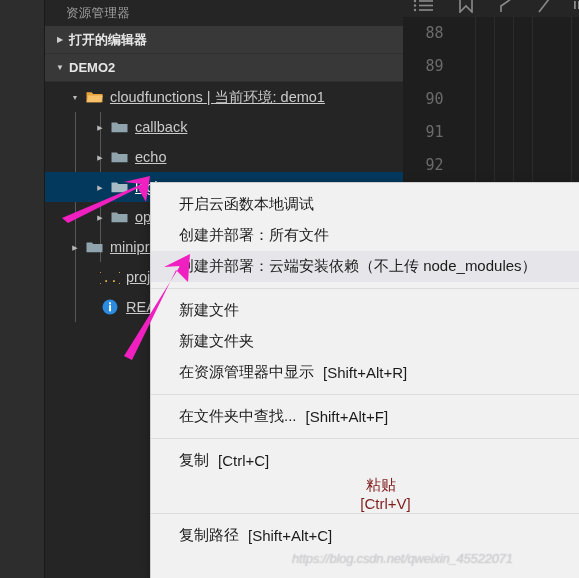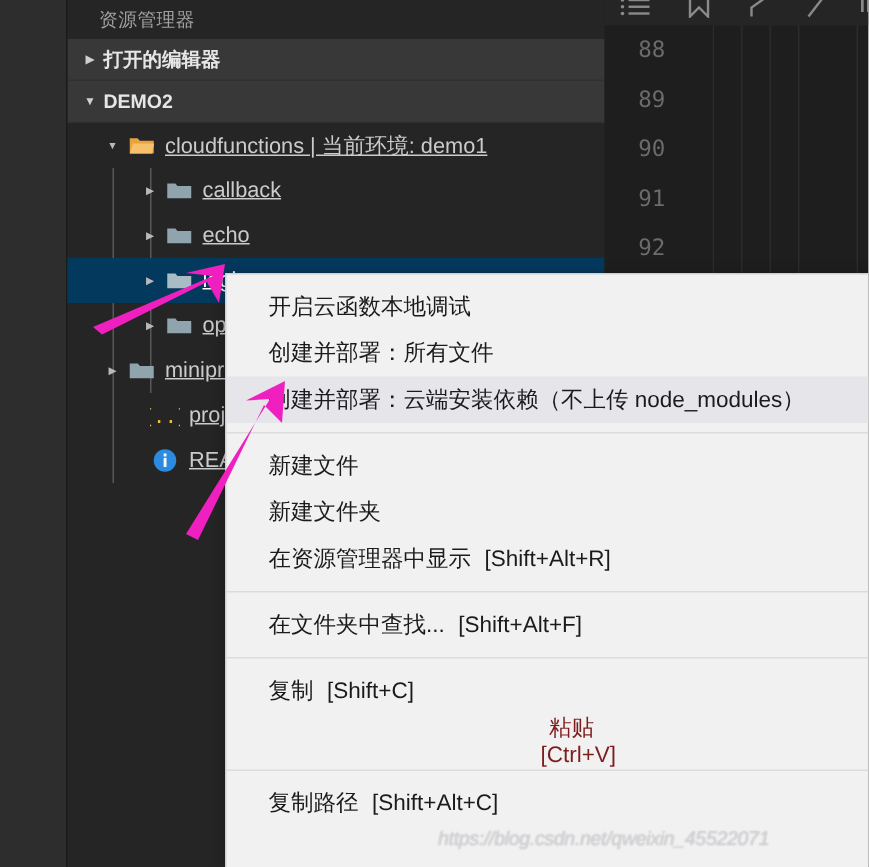--- a/index.html
+++ b/index.html
@@ -376,21 +376,21 @@
 
     <div class="mi">
       <span>在文件夹中查找...</span>
       <span class="kb">[Shift+Alt+F]</span>
     </div>
 
     <div class="msep"></div>
 
     <div class="mi">
       <span>复制</span>
-      <span class="kb">[Shift+C]</span>
+      <span class="kb">[Ctrl+C]</span>
     </div>
     <div class="mi disabled">
       <span>粘贴</span>
       <span class="kb">[Ctrl+V]</span>
     </div>
 
     <div class="msep"></div>
 
     <div class="mi">
       <span>复制路径</span>

